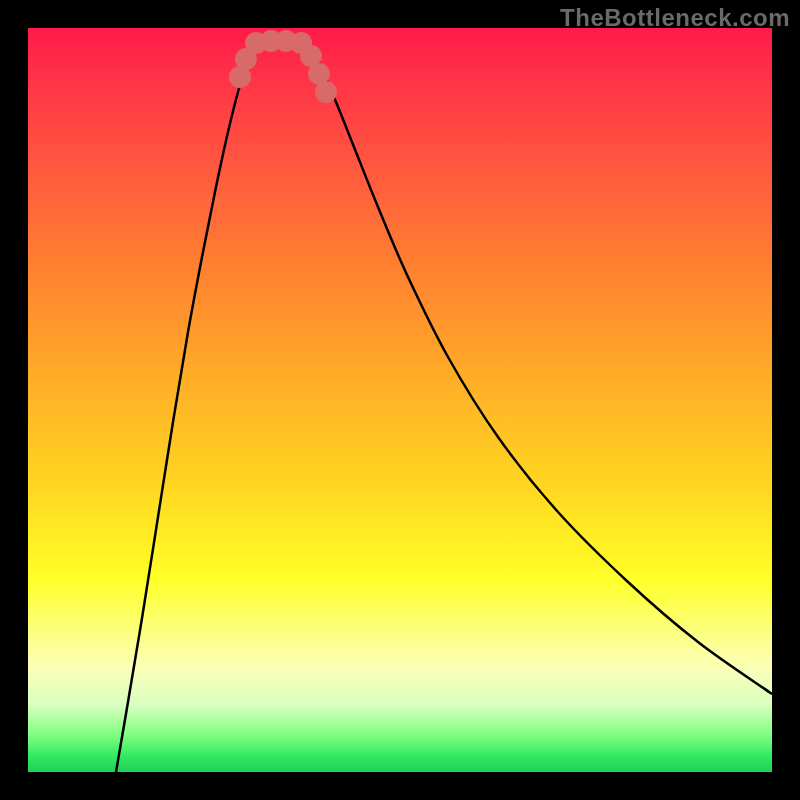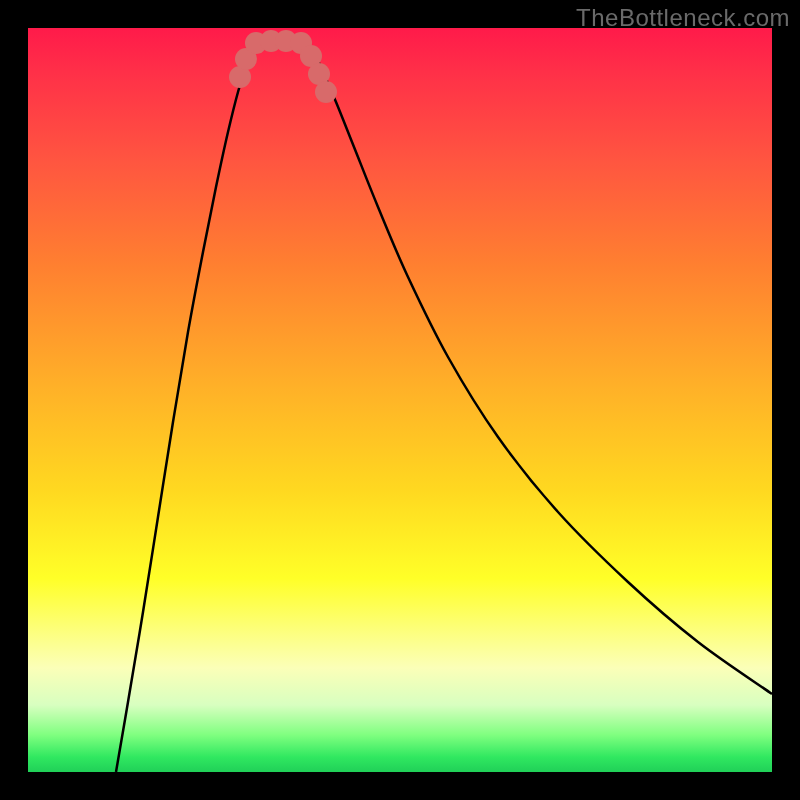--- a/index.html
+++ b/index.html
@@ -33,21 +33,21 @@
     );
     overflow: visible;
   }
   .watermark {
     position: absolute;
     top: 4px;
     right: 10px;
     color: #6a6a6a;
     font-size: 24px;
     letter-spacing: 0.5px;
-    font-weight: 400;
+    font-weight: 700;
     z-index: 10;
   }
   svg {
     position: absolute;
     left: 0;
     top: 0;
   }
 </style>
 </head>
 <body>

